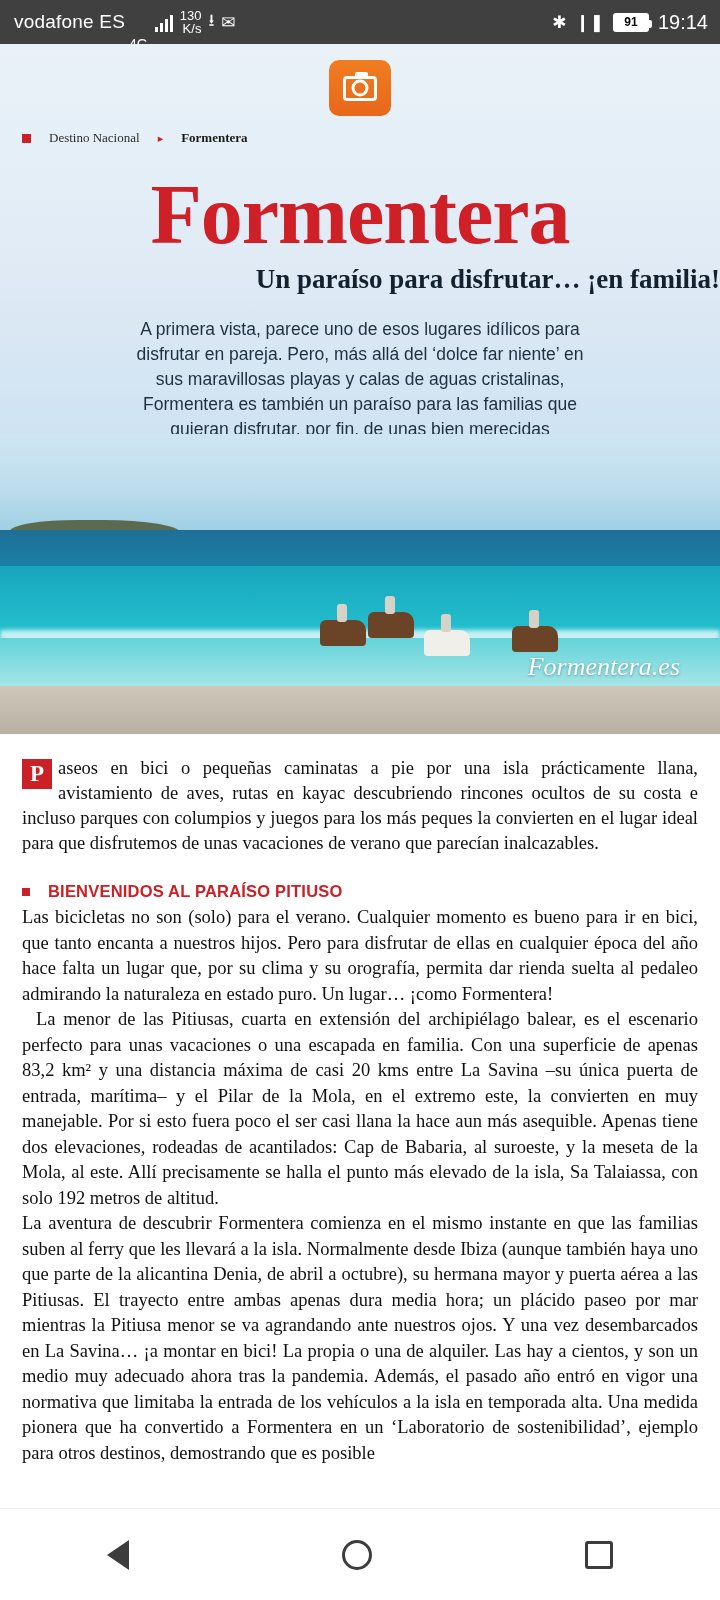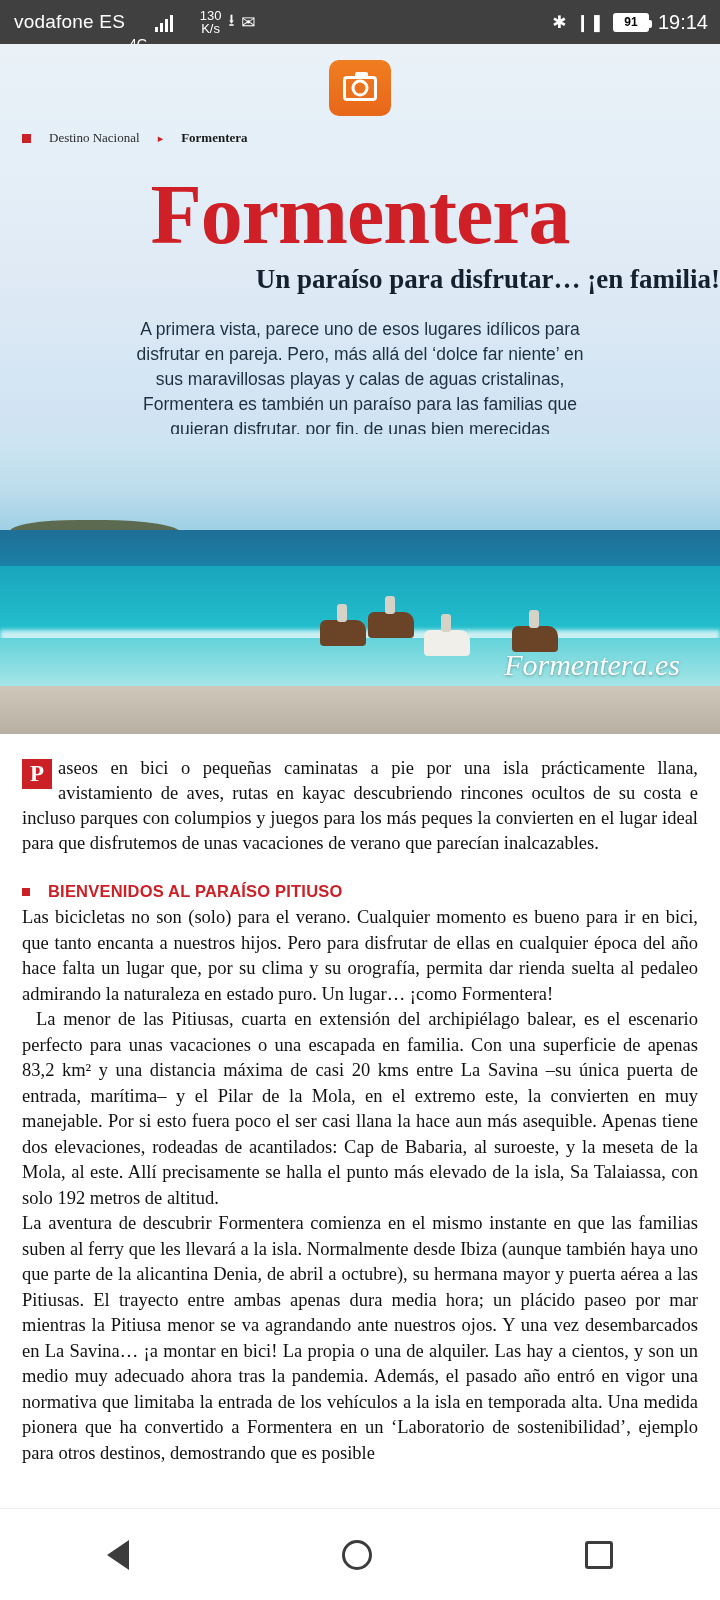--- a/index.html
+++ b/index.html
@@ -32,22 +32,22 @@
   .sb-left { display: flex; align-items: center; gap: 7px; }
   .sb-carrier { font-size: 19px; letter-spacing: .2px; }
   .sb-signal { display: flex; align-items: flex-end; gap: 2px; height: 20px; }
   .sb-signal i { display: block; width: 3px; background: #fff; }
   .sb-signal i:nth-child(1){height:5px}
   .sb-signal i:nth-child(2){height:9px}
   .sb-signal i:nth-child(3){height:13px}
   .sb-signal i:nth-child(4){height:17px}
   .sb-hd { font-size: 14px; vertical-align: super; margin-left:-3px;margin-top:44px; }
   .sb-rate {
-    font-size: 13px; line-height: 13px; text-align: center;
-    margin-left: 20px;
+    font-size: 13px; line-height: 13px; text-align: right;
+    margin-left: 0;
   }
   .sb-icon { font-size: 17px; }
   .sb-right {
     position: absolute; right: 12px; top: 0; height: 44px;
     display: flex; align-items: center; gap: 9px;
   }
   .sb-battery {
     border: 2px solid #fff; border-radius: 3px;
     width: 36px; height: 19px; position: relative;
     display: flex; align-items: center; justify-content: flex-end;
@@ -178,21 +178,21 @@
   .horse {
     position:absolute; width:46px; height:26px; background:#6b4326;
     border-radius: 6px 10px 4px 4px;
   }
   .horse.white { background:#f0efe9; }
   .rider {
     position:absolute; width:10px; height:18px; background:#d7d2c8; border-radius:3px;
   }
   .watermark {
     position:absolute; right: 40px; bottom: 52px;
-    color: #fff; font-size: 30px;
+    color: #fff; font-size: 26px;
     font-family: "Liberation Serif", serif; font-style: italic;
     text-shadow: 0 1px 3px rgba(0,0,0,.35);
   }
 
   
   .article {
     padding: 22px 22px 0 22px;
     font-family: "Liberation Serif", serif;
     color: #111;
   }

